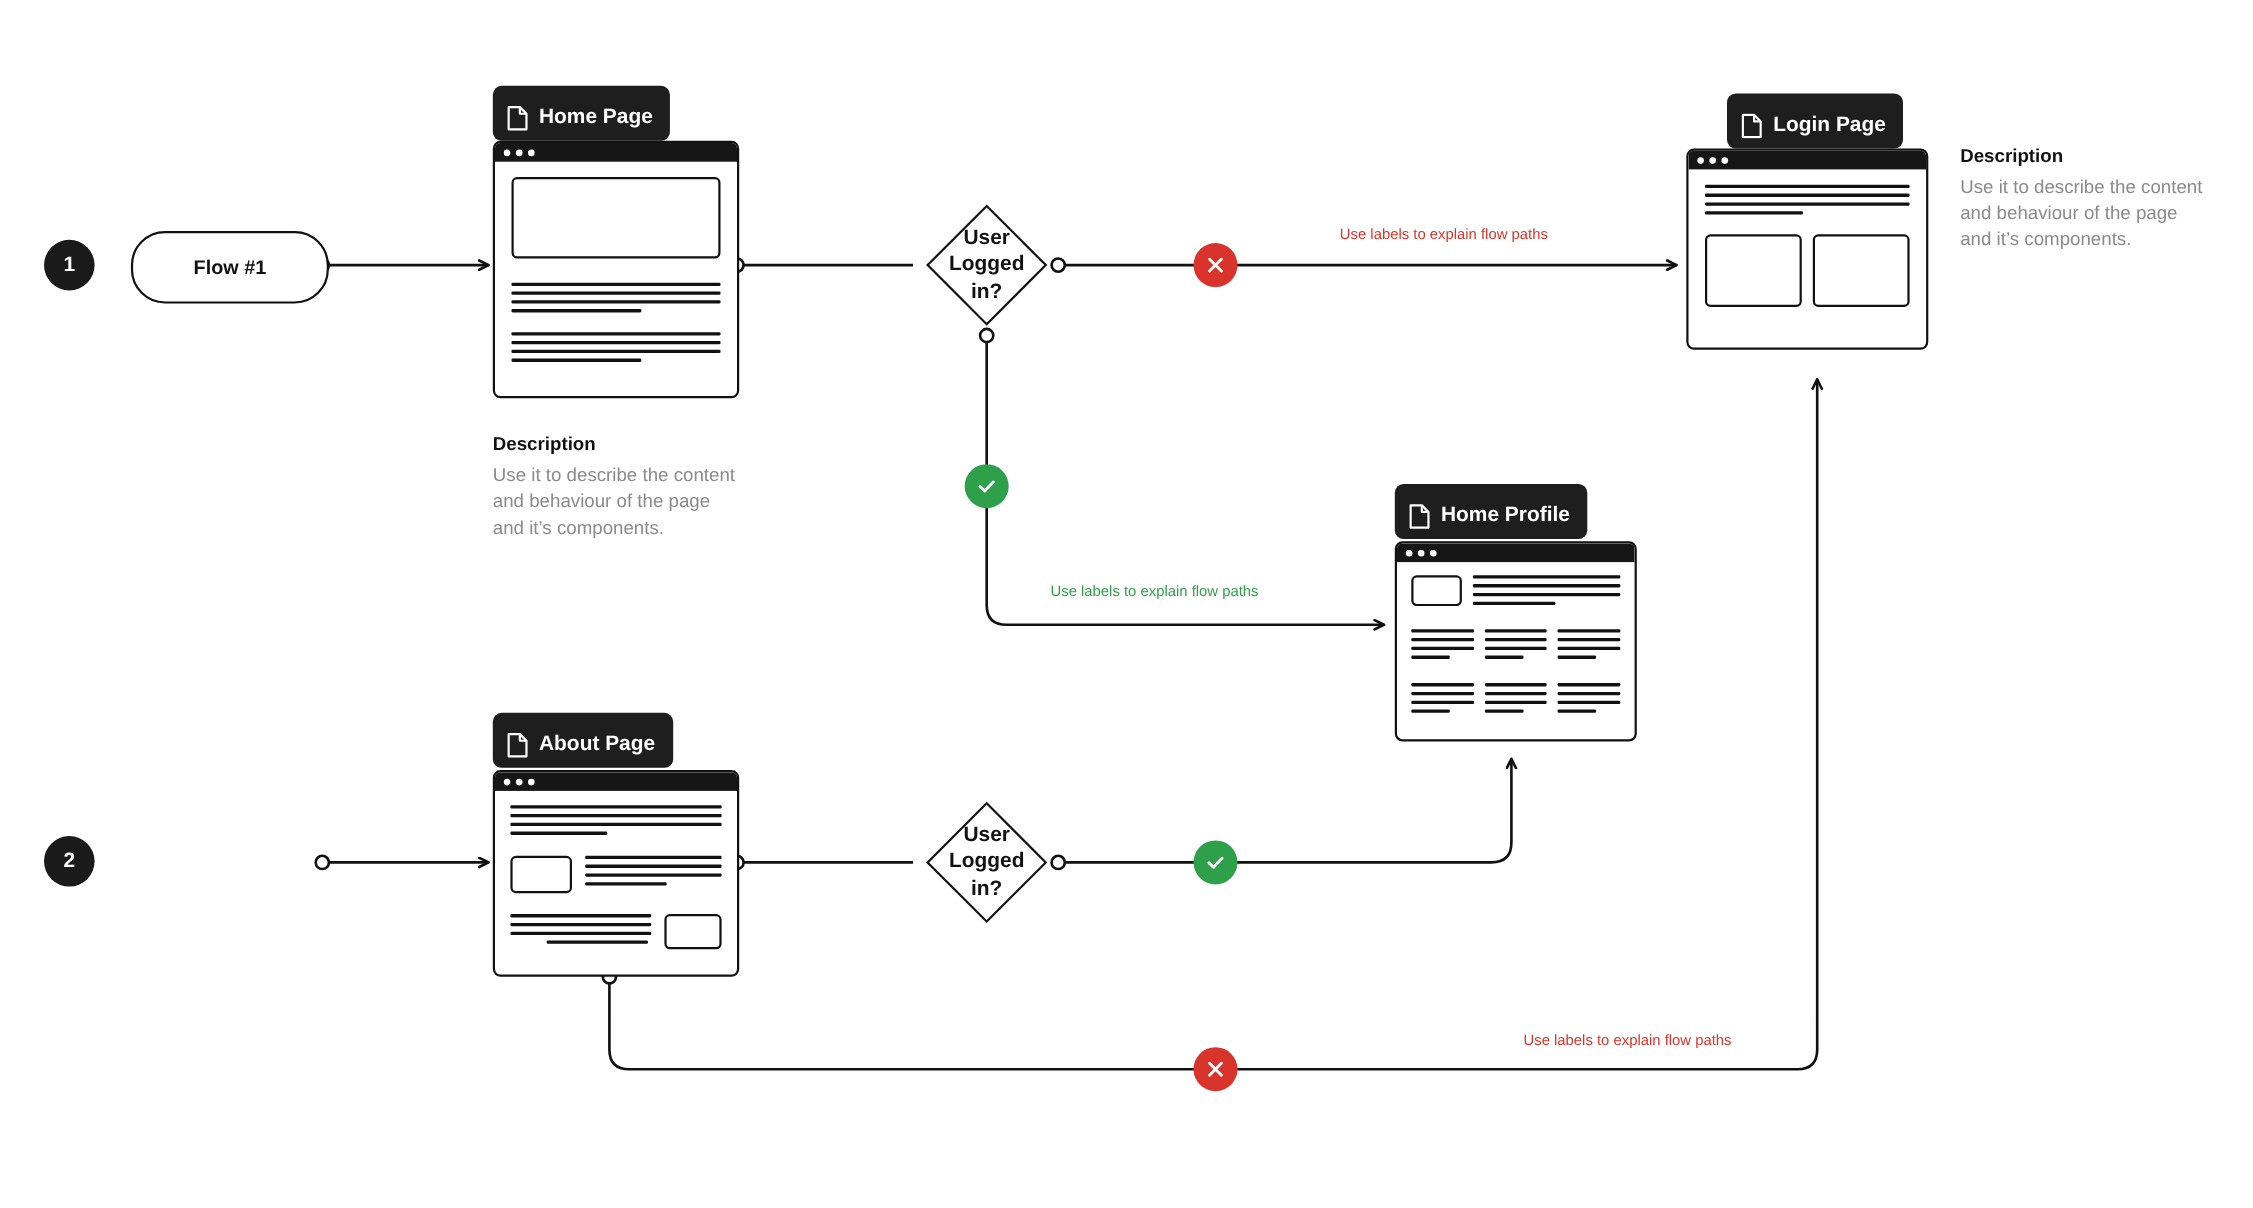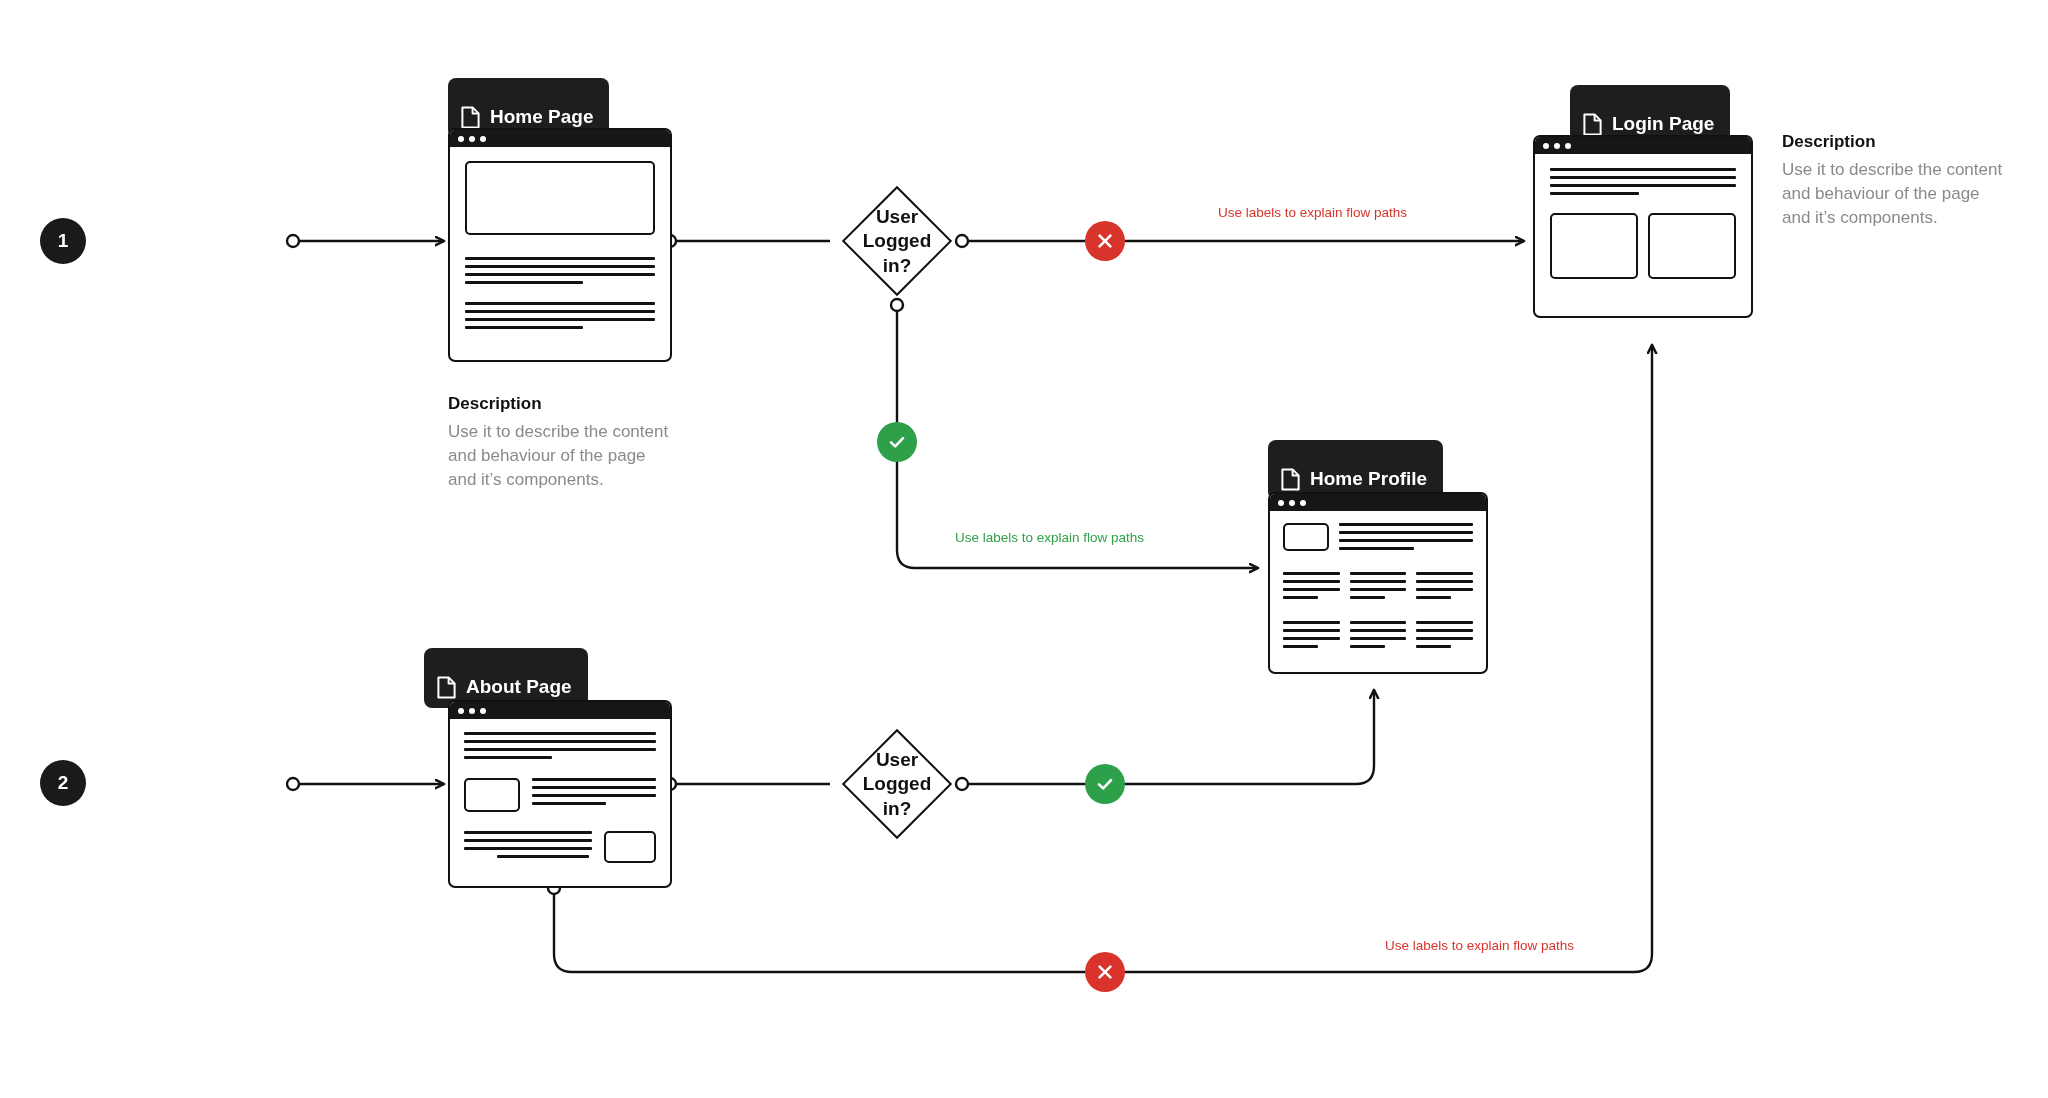--- a/index.html
+++ b/index.html
@@ -21,21 +21,21 @@
   
   .flow-pill{
     position:absolute;width:176px;height:62px;border:2.6px solid #111;
     border-radius:31px;background:#fff;display:flex;align-items:center;justify-content:center;
     font-size:18px;font-weight:700;color:#111;
   }
 
   
   .page-tag{
     position:absolute;height:42px;background:#1e1e1e;border-radius:8px;
-    display:flex;align-items:center;gap:10px;padding:18px 16px 0 13px;
+    display:flex;align-items:center;gap:10px;padding:8px 16px 0 13px;
     color:#fff;font-size:19px;font-weight:700;white-space:nowrap;
   }
   .page-tag .doc-ico{width:19px;height:23px;flex:none;display:block;}
 
   
   .wf{
     position:absolute;background:#fff;border:2px solid #111;border-radius:7px;
     box-sizing:border-box;overflow:hidden;
   }
   .wf-bar{height:17px;background:#161616;display:flex;align-items:center;gap:5px;padding-left:8px;}
@@ -111,20 +111,23 @@
     <circle cx="962" cy="241" r="6" fill="#fff" stroke="#111" stroke-width="2.4"></circle>
     <circle cx="897" cy="305" r="6" fill="#fff" stroke="#111" stroke-width="2.4"></circle>
     <circle cx="293" cy="784" r="6" fill="#fff" stroke="#111" stroke-width="2.4"></circle>
     <circle cx="670" cy="784" r="6" fill="#fff" stroke="#111" stroke-width="2.4"></circle>
     <circle cx="962" cy="784" r="6" fill="#fff" stroke="#111" stroke-width="2.4"></circle>
     <circle cx="554" cy="888" r="6" fill="#fff" stroke="#111" stroke-width="2.4"></circle>
   </svg>
 
   <div class="step-badge" style="left:40px;top:218px;">1</div>
 
+  <div class="flow-pill" style="left:119px;top:210px;">
+    <span>Flow #1</span>
+  </div>
 
   <div class="page-tag" style="left:448px;top:78px;">
     <svg class="doc-ico" viewBox="0 0 19 23">
       <path d="M1.4,1.4 H11.6 L17.6,7.4 V21.6 H1.4 Z" fill="none" stroke="#fff" stroke-width="2" stroke-linejoin="round"></path>
       <path d="M11.6,1.4 V7.4 H17.6" fill="none" stroke="#fff" stroke-width="2" stroke-linejoin="round"></path>
     </svg>
     <span>Home Page</span>
   </div>
 
   <div class="wf" style="left:448px;top:128px;width:224px;height:234px;">
@@ -284,21 +287,21 @@
           <div class="ln" style="width:100%;"></div>
             <div class="ln" style="width:62%;"></div>
         </div>
       </div>
     </div>
   </div>
 
   <div class="step-badge" style="left:40px;top:760px;">2</div>
 
 
-  <div class="page-tag" style="left:424px;top:648px;">
+  <div class="page-tag" style="left:448px;top:648px;">
     <svg class="doc-ico" viewBox="0 0 19 23">
       <path d="M1.4,1.4 H11.6 L17.6,7.4 V21.6 H1.4 Z" fill="none" stroke="#fff" stroke-width="2" stroke-linejoin="round"></path>
       <path d="M11.6,1.4 V7.4 H17.6" fill="none" stroke="#fff" stroke-width="2" stroke-linejoin="round"></path>
     </svg>
     <span>About Page</span>
   </div>
 
   <div class="wf" style="left:448px;top:700px;width:224px;height:188px;">
     <div class="wf-bar">
       <span class="wf-dot"></span>

